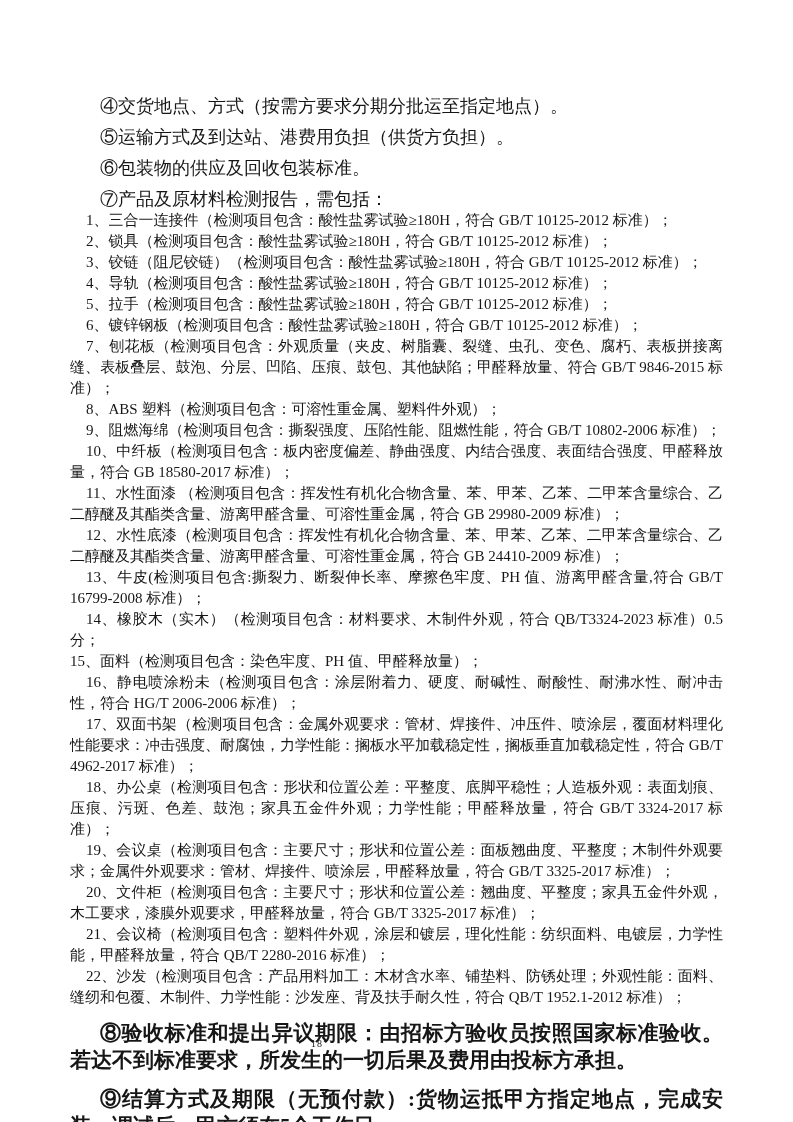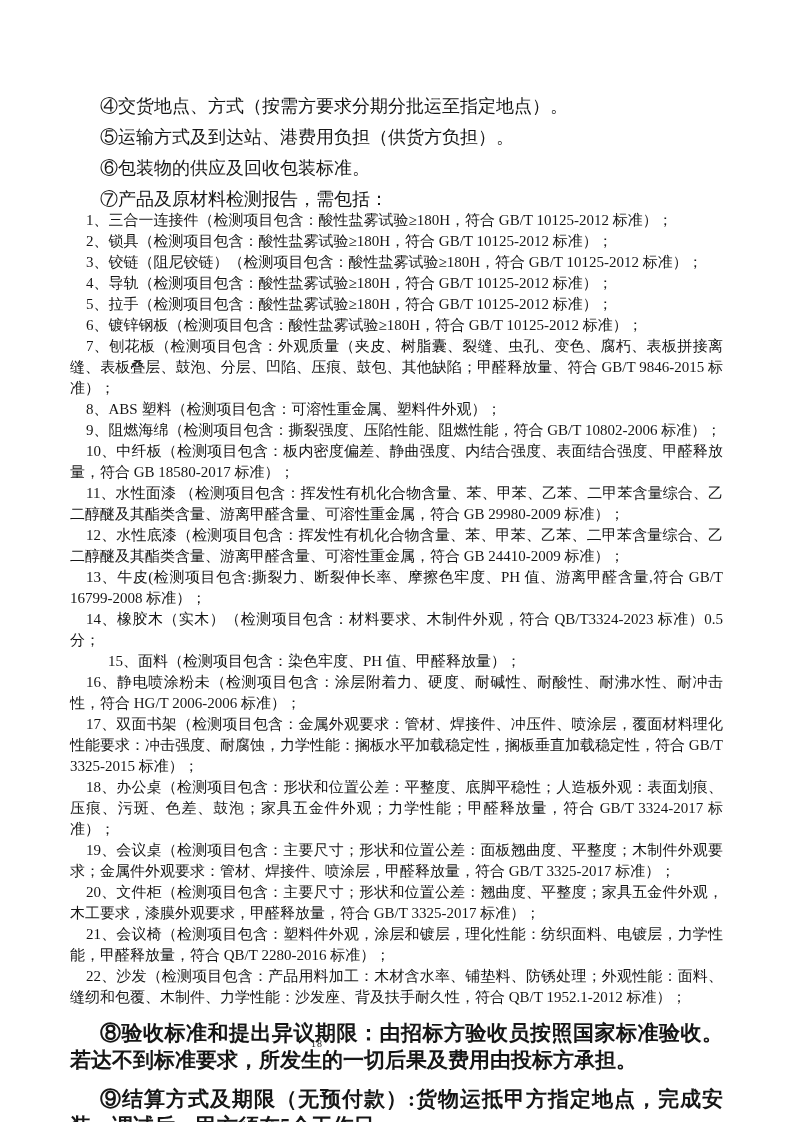--- a/index.html
+++ b/index.html
@@ -35,21 +35,20 @@
   }
   .list-para {
     margin: 0;
     font-size: 15px;
     line-height: 21px;
     text-indent: 16px;
     text-align: justify;
   }
   .list-para.no-indent {
     text-indent: 0;
-    margin-left: 38px;
   }
   .closing-para {
     margin: 12px 0 0 0;
     font-size: 21px;
     line-height: 27px;
     text-indent: 30px;
     text-align: justify;
     font-weight: bold;
   }
   .page-number {
@@ -83,21 +82,21 @@
         <p class="list-para">7、刨花板（检测项目包含：外观质量（夹皮、树脂囊、裂缝、虫孔、变色、腐朽、表板拼接离缝、表板叠层、鼓泡、分层、凹陷、压痕、鼓包、其他缺陷；甲醛释放量、符合 GB/T 9846-2015 标准）；</p>
         <p class="list-para">8、ABS 塑料（检测项目包含：可溶性重金属、塑料件外观）；</p>
         <p class="list-para">9、阻燃海绵（检测项目包含：撕裂强度、压陷性能、阻燃性能，符合 GB/T 10802-2006 标准）；</p>
         <p class="list-para">10、中纤板（检测项目包含：板内密度偏差、静曲强度、内结合强度、表面结合强度、甲醛释放量，符合 GB 18580-2017 标准）；</p>
         <p class="list-para">11、水性面漆 （检测项目包含：挥发性有机化合物含量、苯、甲苯、乙苯、二甲苯含量综合、乙二醇醚及其酯类含量、游离甲醛含量、可溶性重金属，符合 GB 29980-2009 标准）；</p>
         <p class="list-para">12、水性底漆（检测项目包含：挥发性有机化合物含量、苯、甲苯、乙苯、二甲苯含量综合、乙二醇醚及其酯类含量、游离甲醛含量、可溶性重金属，符合 GB 24410-2009 标准）；</p>
         <p class="list-para">13、牛皮(检测项目包含:撕裂力、断裂伸长率、摩擦色牢度、PH 值、游离甲醛含量,符合 GB/T 16799-2008 标准）；</p>
         <p class="list-para">14、橡胶木（实木）（检测项目包含：材料要求、木制件外观，符合 QB/T3324-2023 标准）0.5 分；</p>
         <p class="list-para no-indent">15、面料（检测项目包含：染色牢度、PH 值、甲醛释放量）；</p>
         <p class="list-para">16、静电喷涂粉未（检测项目包含：涂层附着力、硬度、耐碱性、耐酸性、耐沸水性、耐冲击性，符合 HG/T 2006-2006 标准）；</p>
-        <p class="list-para">17、双面书架（检测项目包含：金属外观要求：管材、焊接件、冲压件、喷涂层，覆面材料理化性能要求：冲击强度、耐腐蚀，力学性能：搁板水平加载稳定性，搁板垂直加载稳定性，符合 GB/T 3325-2015 标准）；</p>
+        <p class="list-para">17、双面书架（检测项目包含：金属外观要求：管材、焊接件、冲压件、喷涂层，覆面材料理化性能要求：冲击强度、耐腐蚀，力学性能：搁板水平加载稳定性，搁板垂直加载稳定性，符合 GB/T 4962-2017 标准）；</p>
         <p class="list-para">18、办公桌（检测项目包含：形状和位置公差：平整度、底脚平稳性；人造板外观：表面划痕、压痕、污斑、色差、鼓泡；家具五金件外观；力学性能；甲醛释放量，符合 GB/T 3324-2017 标准）；</p>
         <p class="list-para">19、会议桌（检测项目包含：主要尺寸；形状和位置公差：面板翘曲度、平整度；木制件外观要求；金属件外观要求：管材、焊接件、喷涂层，甲醛释放量，符合 GB/T 3325-2017 标准）；</p>
         <p class="list-para">20、文件柜（检测项目包含：主要尺寸；形状和位置公差：翘曲度、平整度；家具五金件外观，木工要求，漆膜外观要求，甲醛释放量，符合 GB/T 3325-2017 标准）；</p>
         <p class="list-para">21、会议椅（检测项目包含：塑料件外观，涂层和镀层，理化性能：纺织面料、电镀层，力学性能，甲醛释放量，符合 QB/T 2280-2016 标准）；</p>
         <p class="list-para">22、沙发（检测项目包含：产品用料加工：木材含水率、铺垫料、防锈处理；外观性能：面料、缝纫和包覆、木制件、力学性能：沙发座、背及扶手耐久性，符合 QB/T 1952.1-2012 标准）；</p>
       </div>
     <div id="closing">
         <p class="closing-para">⑧验收标准和提出异议期限：由招标方验收员按照国家标准验收。若达不到标准要求，所发生的一切后果及费用由投标方承担。</p>
         <p class="closing-para">⑨结算方式及期限（无预付款）:货物运抵甲方指定地点，完成安装、调试后，甲方须在5个工作日</p>
       </div>

